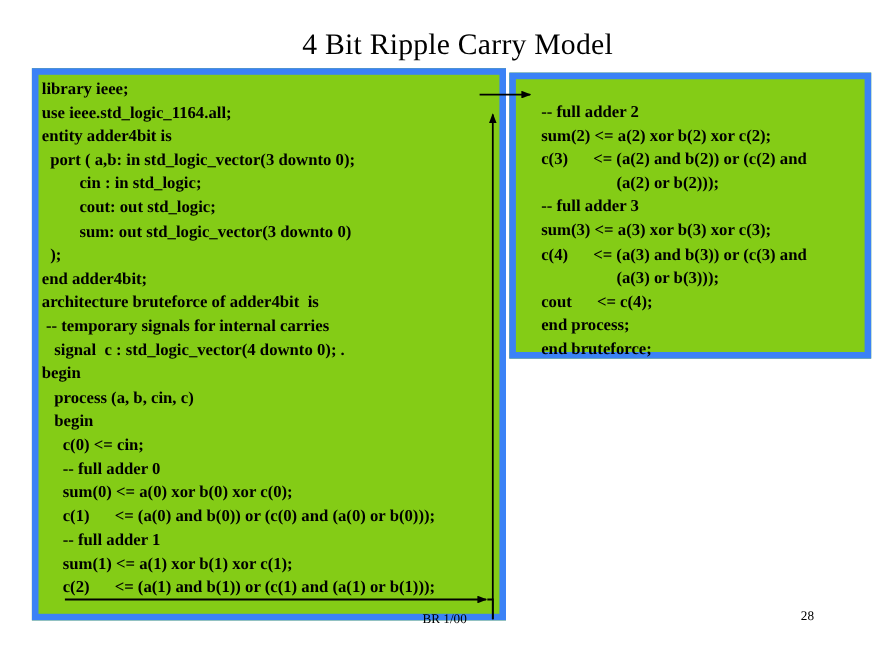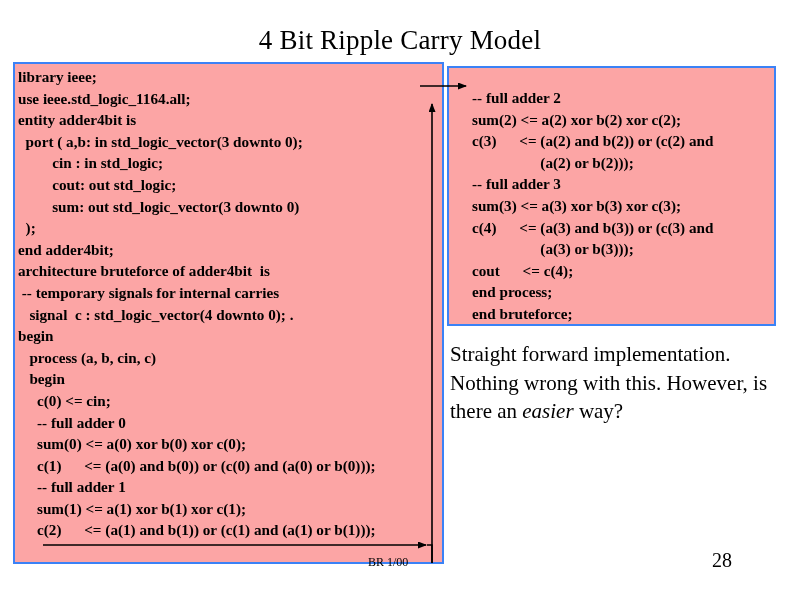--- a/index.html
+++ b/index.html
@@ -11,43 +11,43 @@
     height: 600px;
     background: #ffffff;
     font-family: "Liberation Serif", "DejaVu Serif", serif;
     color: #000000;
     overflow: hidden;
     position: relative;
   }
 
   #slide {
     position: absolute;
-    left: 0; top: 0;
+    left: 16px; top: 0;
     width: 732px;
     height: 600px;
   }
 
   
   #slide-title {
     position: absolute;
     left: 0;
     top: 24px;
     width: 800px;
     text-align: center;
     font-size: 27px;
     line-height: 32px;
     letter-spacing: 0.2px;
     white-space: nowrap;
   }
 
   
   .code-box {
     position: absolute;
-    border: 2px solid #3b82f6;
-    background: #fca5a5;
+    border: 6px solid #3b82f6;
+    background: #84cc16;
     box-sizing: border-box;
   }
   #code-box-left {
     left: 13px;
     top: 62px;
     width: 431px;
     height: 502px;
   }
   #code-box-right {
     left: 447px;
@@ -103,21 +103,21 @@
     left: 368px;
     top: 553px;
     font-size: 12px;
     line-height: 18px;
     white-space: nowrap;
   }
   #page-number {
     position: absolute;
     left: 712px;
     top: 551px;
-    font-size: 20px;
+    font-size: 12px;
     line-height: 18px;
     white-space: nowrap;
   }
 </style>
 </head>
 <body>
 
 <div id="slide">
 
   <div id="slide-title">4 Bit Ripple Carry Model</div>
@@ -142,20 +142,17 @@
 
     <line x1="43" y1="545" x2="426" y2="545" stroke="#000000" stroke-width="1.6" marker-end="url(#arrowhead-r)"></line>
 
     <path d="M 427 545 L 432 545 L 432 563" stroke="#000000" stroke-width="1.6" fill="none"></path>
 
     <line x1="432" y1="563" x2="432" y2="104" stroke="#000000" stroke-width="1.6" marker-end="url(#arrowhead-u)"></line>
 
     <line x1="420" y1="86" x2="466" y2="86" stroke="#000000" stroke-width="1.6" marker-end="url(#arrowhead-r)"></line>
   </svg>
 
-  <div id="commentary">
-    <span>Straight forward implementation. Nothing wrong with this. However, is there an </span><span class="em-word">easier</span><span> way?</span>
-  </div>
 
   <div id="footer-credit">BR 1/00</div>
   <div id="page-number">28</div>
 
 </div>
 
 </body></html>

